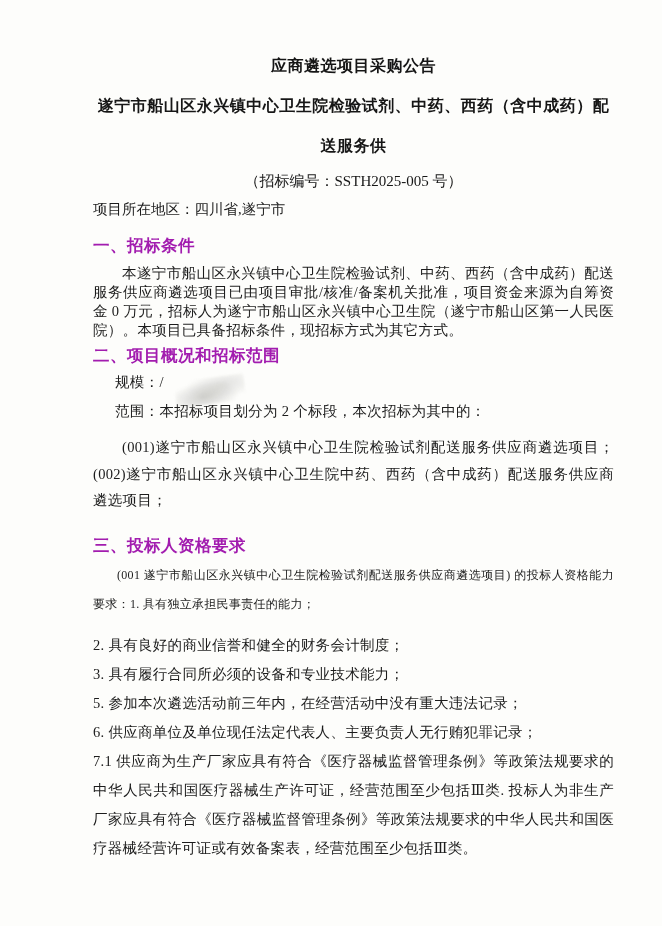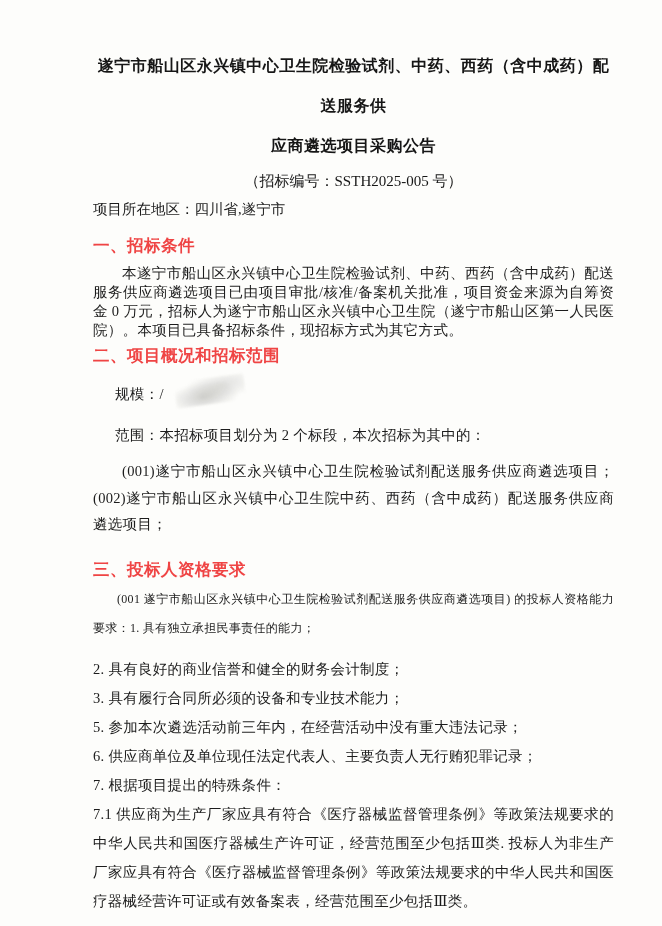--- a/index.html
+++ b/index.html
@@ -37,39 +37,38 @@
   .meta-line {
     margin-top: 2px;
     font-size: 14.5px;
     line-height: 22px;
   }
   .heading {
     margin-top: 14px;
     font-size: 16.5px;
     font-weight: bold;
     line-height: 24px;
-    color: #ef4444;
+    color: #a21caf;
     letter-spacing: 0.5px;
   }
   .heading.h2 { margin-top: 4px; }
   .heading.h3 { margin-top: 20px; }
   .para {
     margin: 6px 0 0 0;
     font-size: 14.5px;
     line-height: 19px;
     text-align: justify;
     text-indent: 2em;
     letter-spacing: 0.3px;
   }
   .sub-line {
     font-size: 14.5px;
     line-height: 29px;
     padding-left: 22px;
     letter-spacing: 0.3px;
-    margin-top: 12px;
   }
   .lots {
     margin-top: 8px;
     font-size: 14.5px;
     line-height: 26.5px;
     text-align: justify;
     text-indent: 2em;
     letter-spacing: 0.3px;
   }
   .req-intro {
@@ -101,22 +100,22 @@
 </style>
 </head>
 <body>
 
 <div class="page">
   <div class="smudge"></div>
 
   <div class="content">
 
     <div class="title-block">
+      <div>应商遴选项目采购公告</div>
       <div>遂宁市船山区永兴镇中心卫生院检验试剂、中药、西药（含中成药）配送服务供</div>
-      <div>应商遴选项目采购公告</div>
     </div>
 
     <div class="bid-number">（招标编号：SSTH2025-005 号）</div>
 
     <div class="meta-line">项目所在地区：四川省,遂宁市</div>
 
     <div class="heading h1">一、招标条件</div>
     <p class="para">本遂宁市船山区永兴镇中心卫生院检验试剂、中药、西药（含中成药）配送服务供应商遴选项目已由项目审批/核准/备案机关批准，项目资金来源为自筹资金 0 万元，招标人为遂宁市船山区永兴镇中心卫生院（遂宁市船山区第一人民医院）。本项目已具备招标条件，现招标方式为其它方式。</p>
 
     <div class="heading h2">二、项目概况和招标范围</div>
@@ -124,17 +123,16 @@
     <div class="sub-line">范围：本招标项目划分为 2 个标段，本次招标为其中的：</div>
     <p class="lots">(001)遂宁市船山区永兴镇中心卫生院检验试剂配送服务供应商遴选项目；　(002)遂宁市船山区永兴镇中心卫生院中药、西药（含中成药）配送服务供应商遴选项目；</p>
 
     <div class="heading h3">三、投标人资格要求</div>
     <p class="req-intro">(001 遂宁市船山区永兴镇中心卫生院检验试剂配送服务供应商遴选项目) 的投标人资格能力要求：1. 具有独立承担民事责任的能力；</p>
 
     <div class="req-item">2. 具有良好的商业信誉和健全的财务会计制度；</div>
     <div class="req-item">3. 具有履行合同所必须的设备和专业技术能力；</div>
     <div class="req-item">5. 参加本次遴选活动前三年内，在经营活动中没有重大违法记录；</div>
     <div class="req-item">6. 供应商单位及单位现任法定代表人、主要负责人无行贿犯罪记录；</div>
-    <div class="req-item">7. 根据项目提出的特殊条件：</div>
     <div class="req-item">7.1 供应商为生产厂家应具有符合《医疗器械监督管理条例》等政策法规要求的中华人民共和国医疗器械生产许可证，经营范围至少包括Ⅲ类. 投标人为非生产厂家应具有符合《医疗器械监督管理条例》等政策法规要求的中华人民共和国医疗器械经营许可证或有效备案表，经营范围至少包括Ⅲ类。</div>
 
   </div>
 </div>
 
 </body></html>

